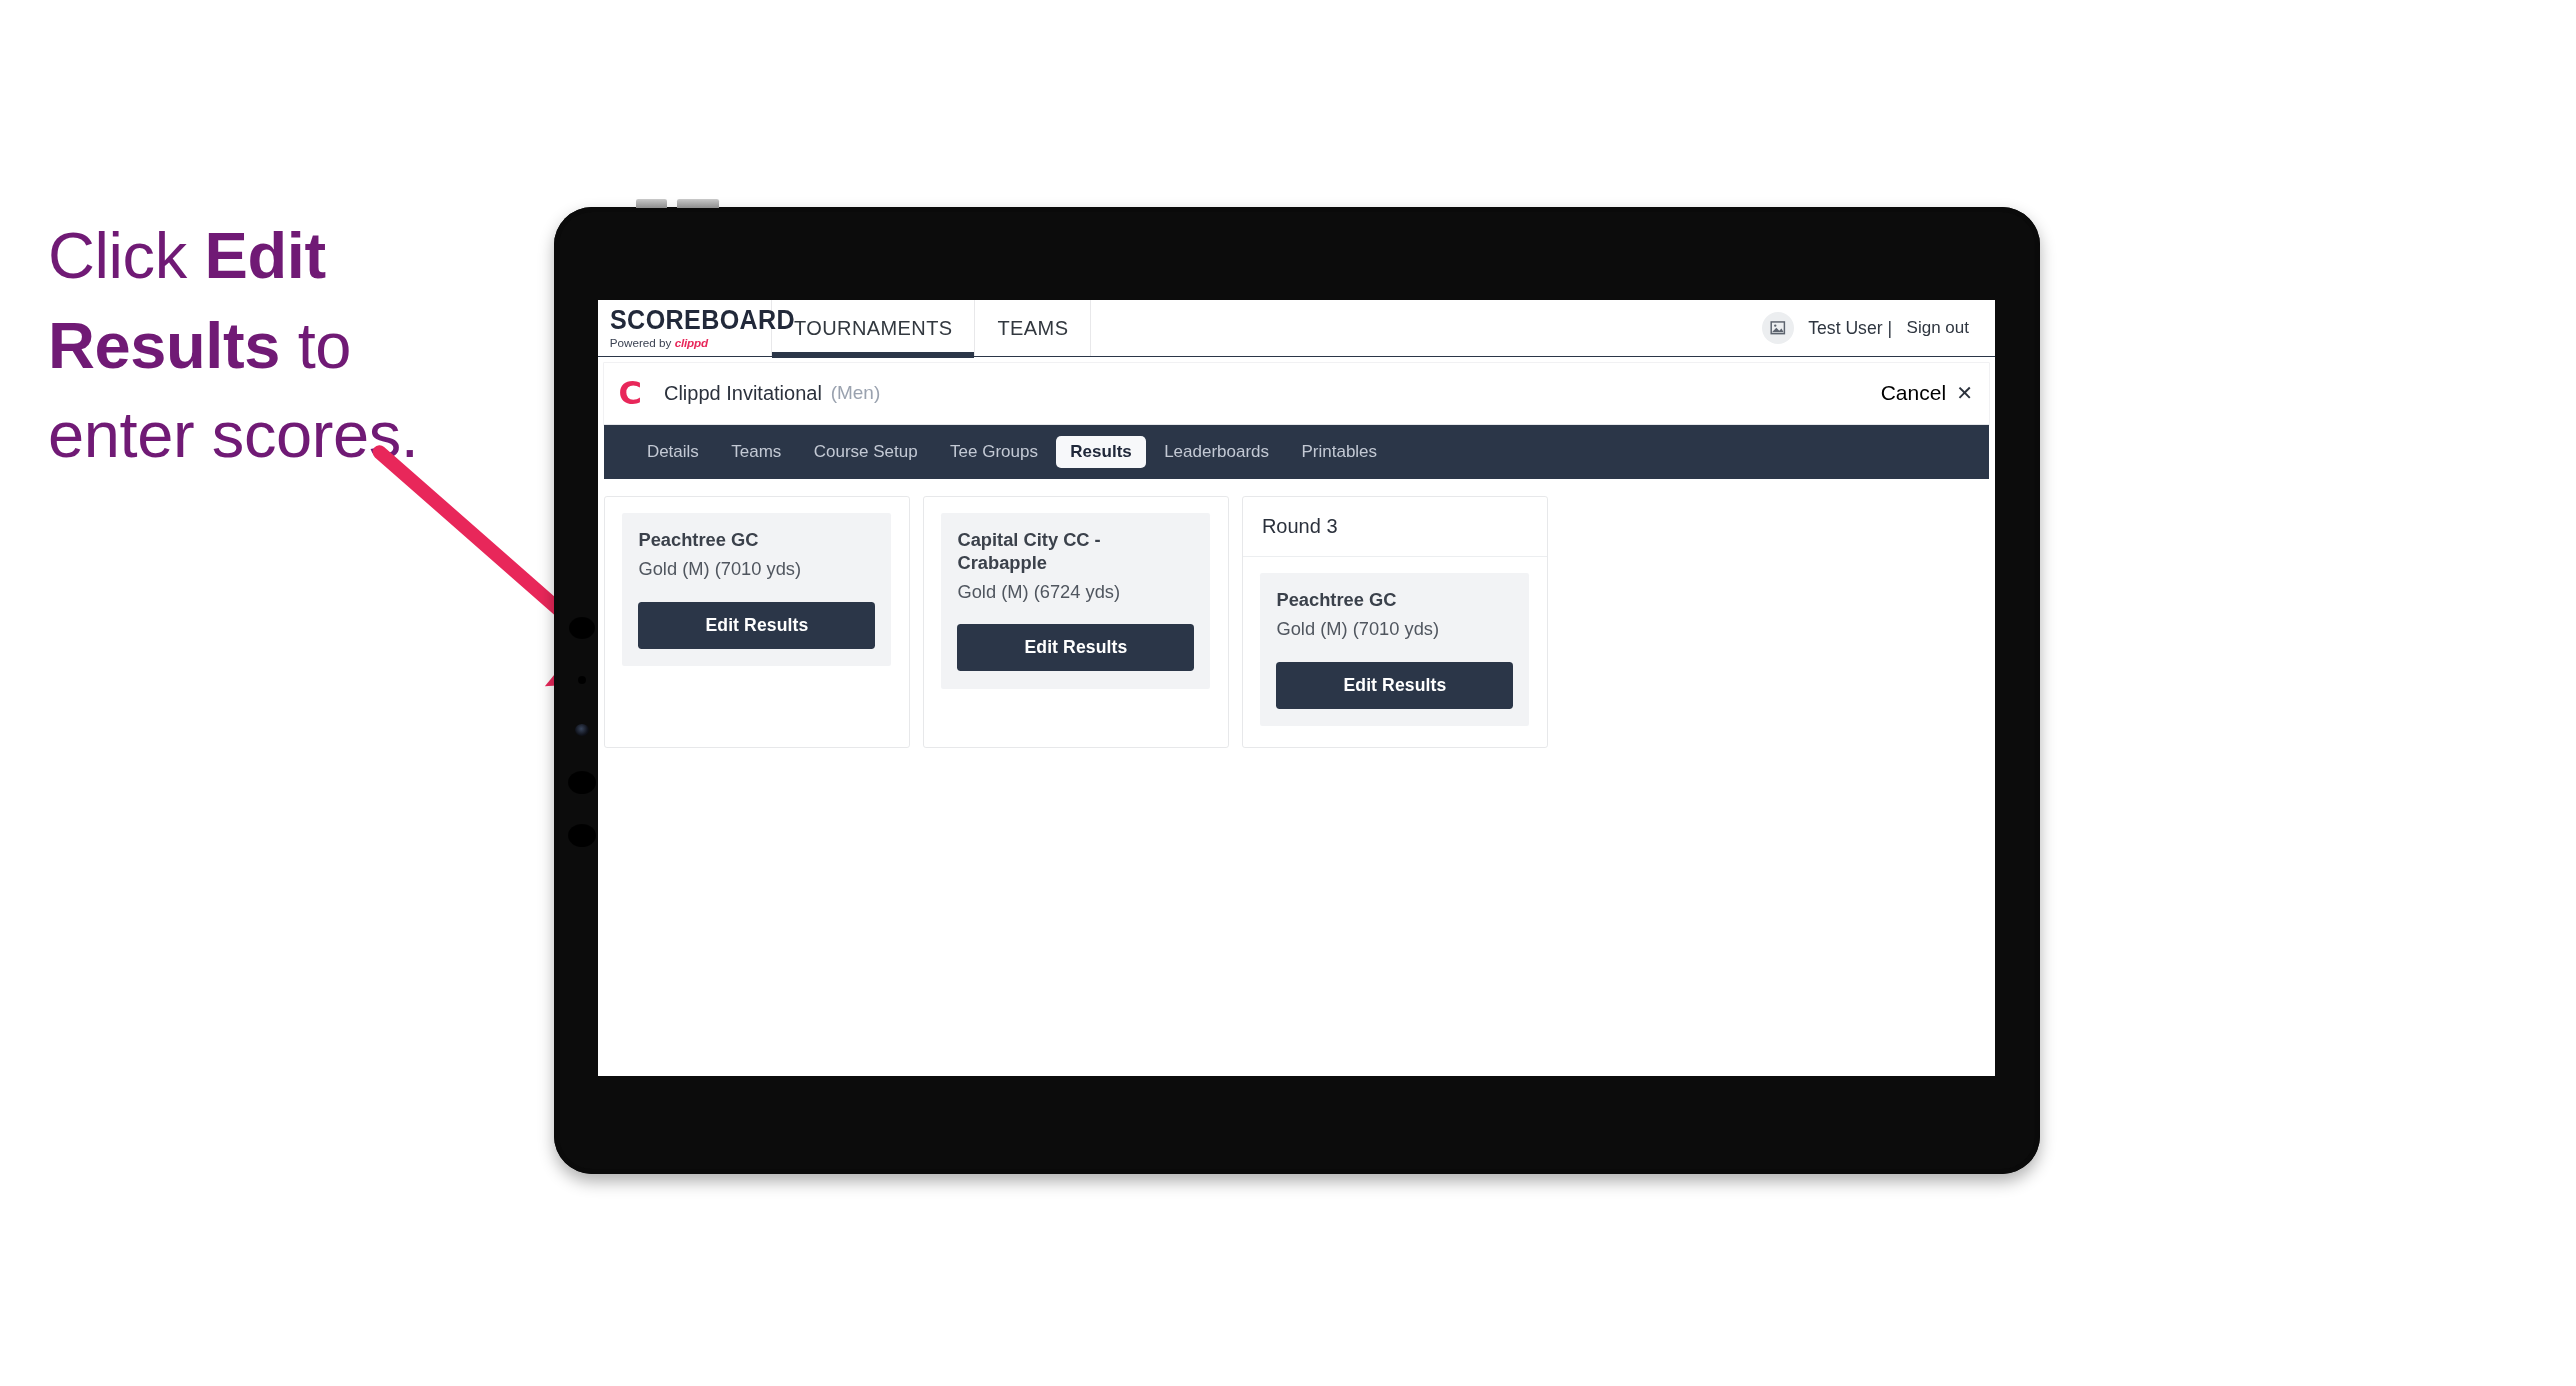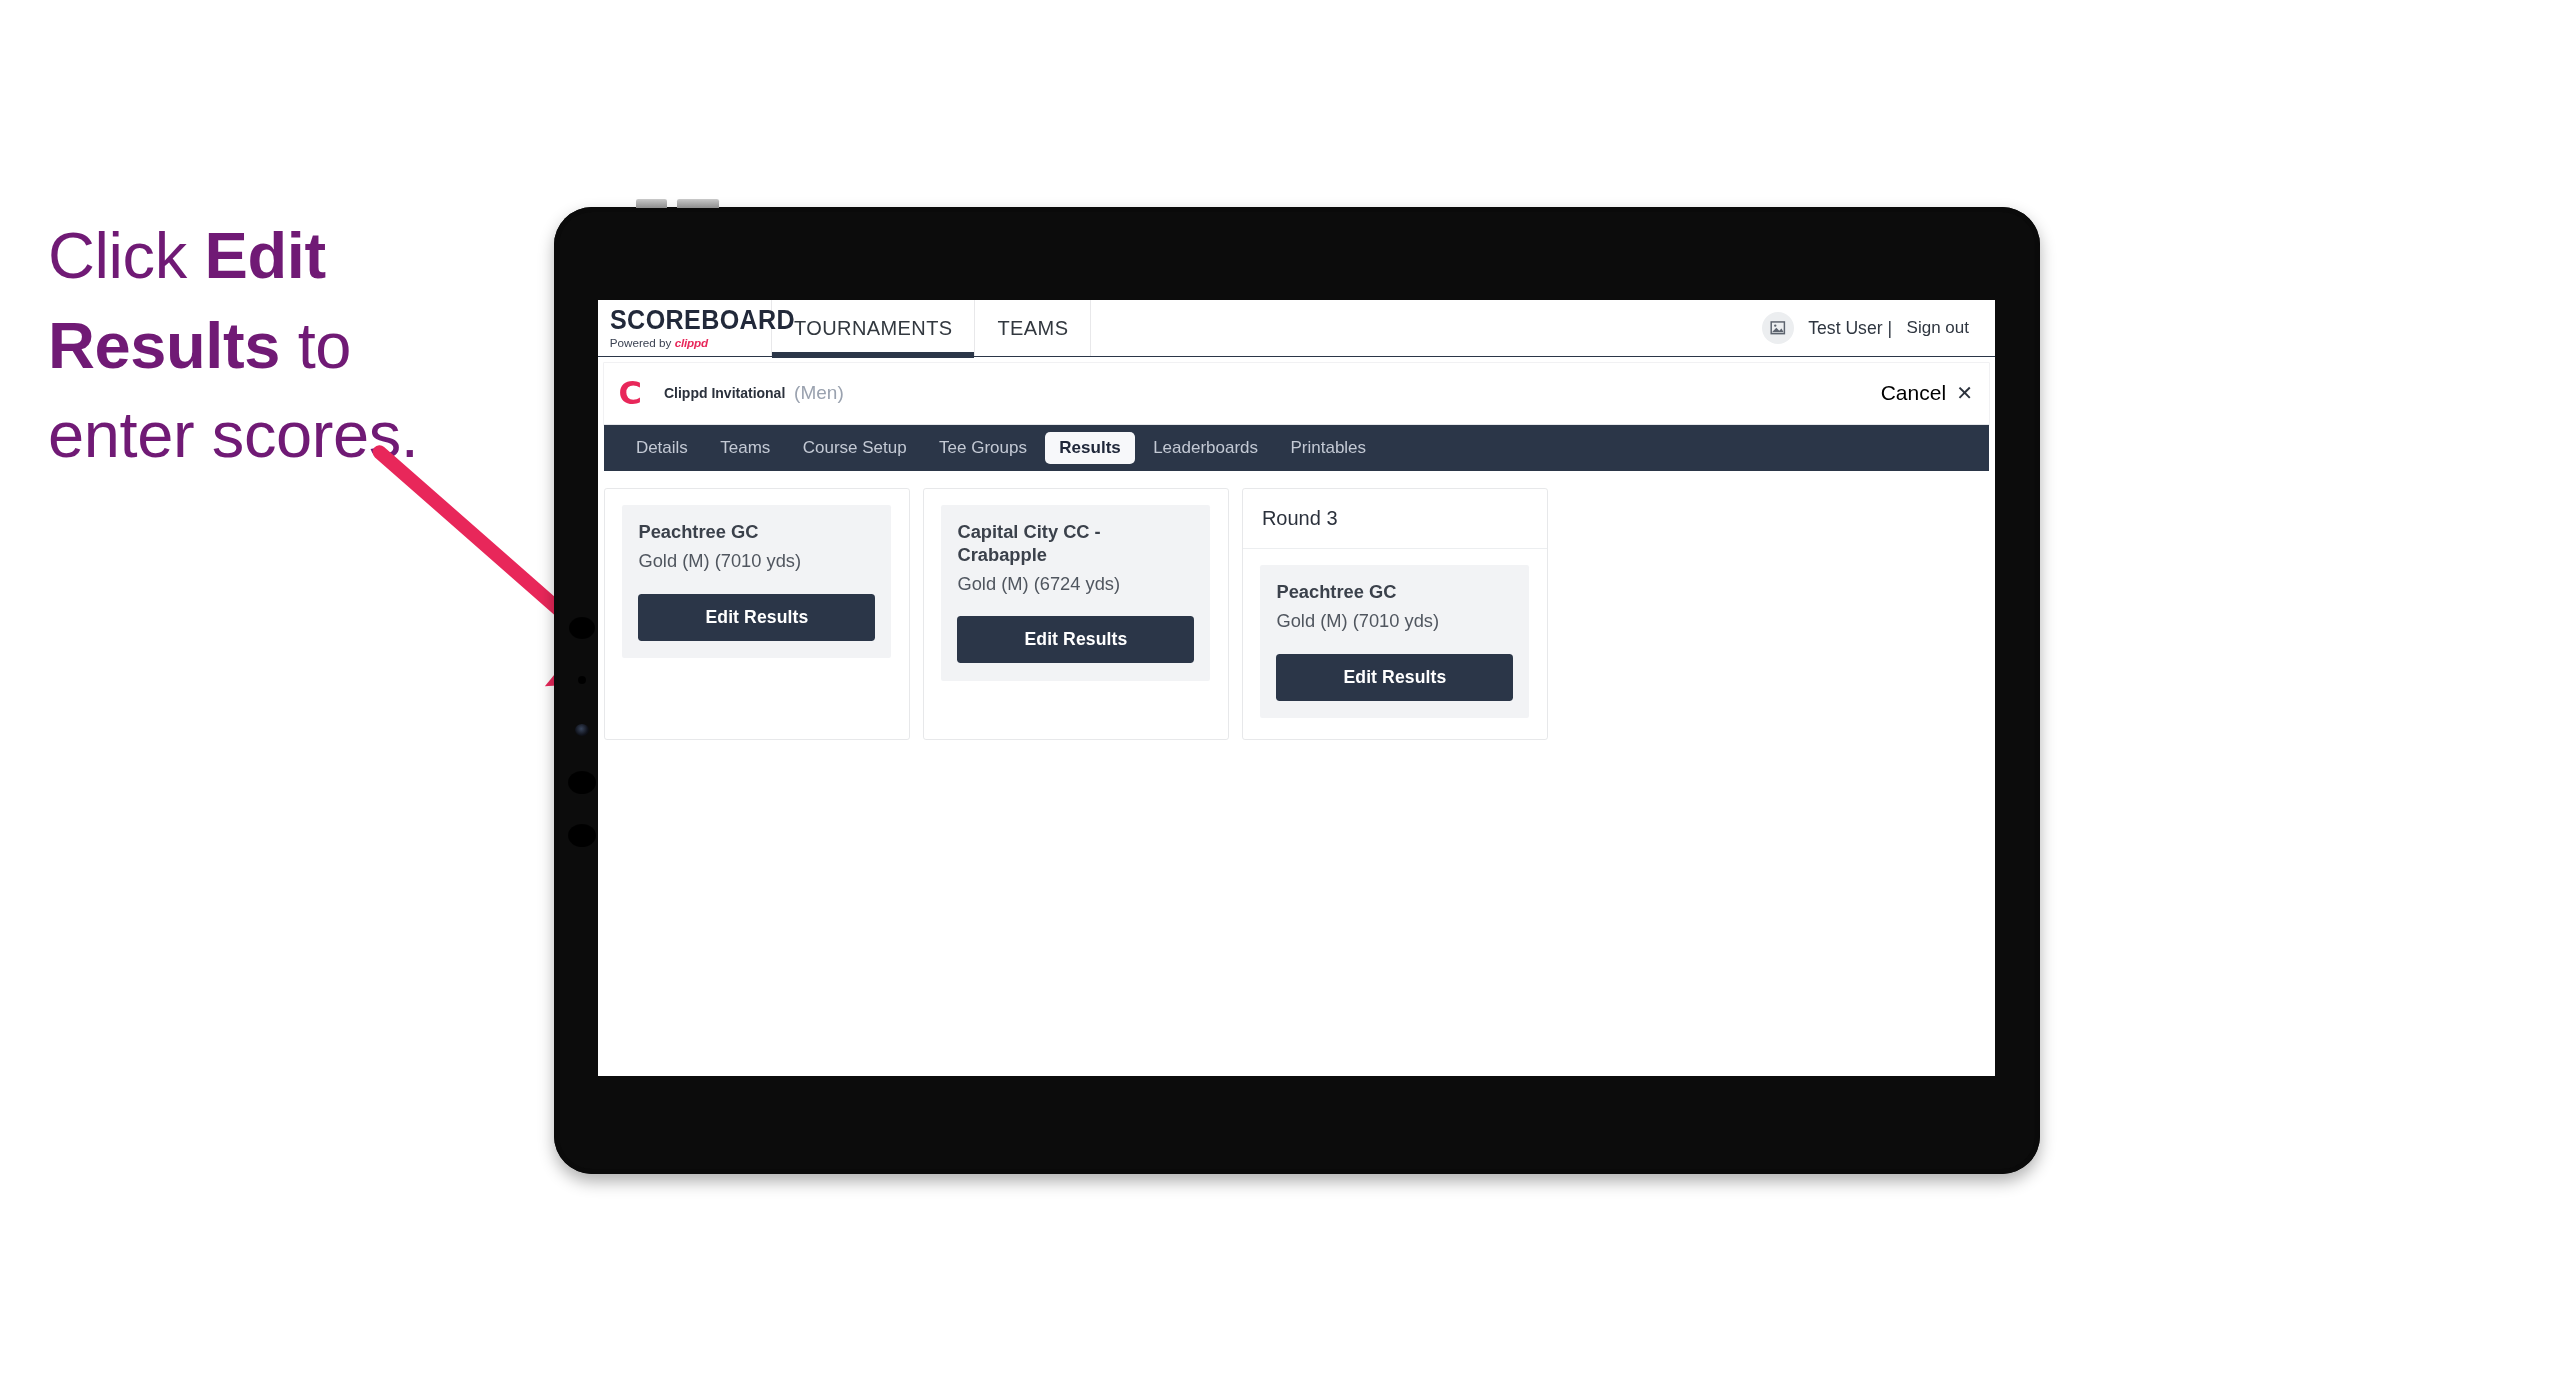--- a/index.html
+++ b/index.html
@@ -101,31 +101,31 @@
   .tour-head {
     height:62px; background:#fff; display:flex; align-items:center;
     border-bottom:0.7px solid #e6e7ea;
     margin:5.9px 5.9px 0 5.9px; padding:0 16px 0 14.6px;
     box-shadow:0 0 0 0.7px #ececee;
   }
   .c-logo {
     font-size:32px; font-weight:bold; color:#e8275a;
     font-family:"DejaVu Sans", sans-serif; line-height:1; margin-right:22px;
   }
-  .tour-title { font-size:14px; color:#2b313c;font-weight:bold; }
+  .tour-title { font-size:20px; color:#2b313c; }
   .tour-gender { font-size:19px; color:#9aa2af; margin-left:8.8px; }
   .tour-head-spacer { flex:1; }
   .cancel-wrap { display:flex; align-items:center; gap:10.3px; cursor:pointer; }
   .cancel-label { font-size:21px; color:#000000; }
   .cancel-x { font-size:20px; color:#2b313c; line-height:1; }
 
   
   .subtabs {
-    height:46px; background:#2b3648; display:flex; align-items:center;
-    padding-left:18px; gap:4.4px; margin:0 5.9px;
+    height:54px; background:#2b3648; display:flex; align-items:center;
+    padding-left:29px; gap:4.4px; margin:0 5.9px;
   }
   .subtab {
     font-size:17px; color:#c3c9d4; padding:5.9px 14px; border-radius:5.1px; cursor:pointer;
   }
   .subtab.active { background:#f7f8fa; color:#20283a; font-weight:bold; }
 
   
   .content { background:#fff; padding:17.6px 5.9px 5.9px 5.9px; height:606px; }
   .rounds { display:flex; gap:13px; }
   .round-card {

